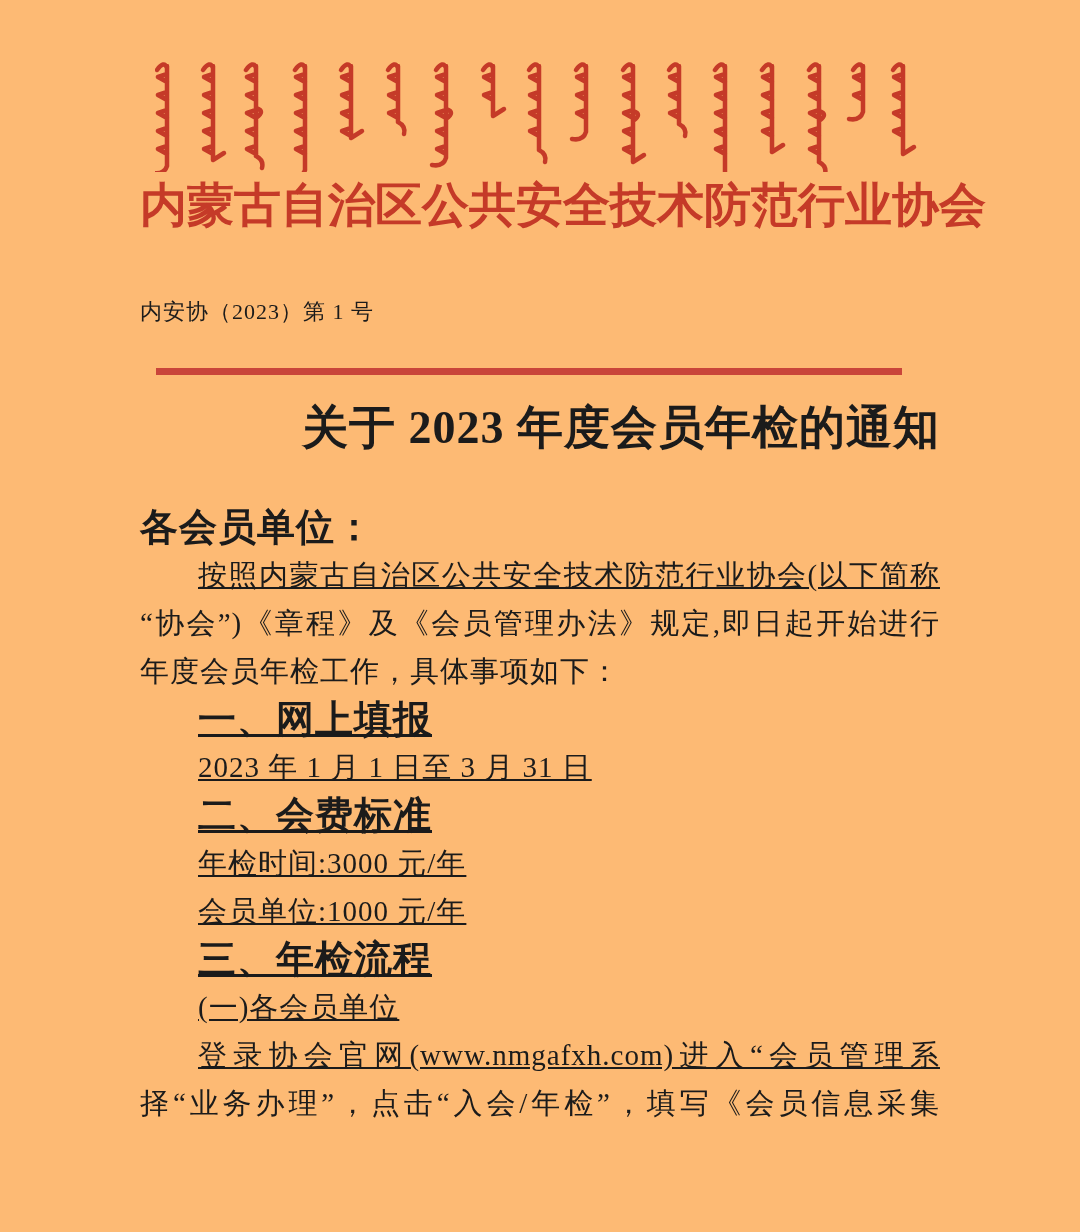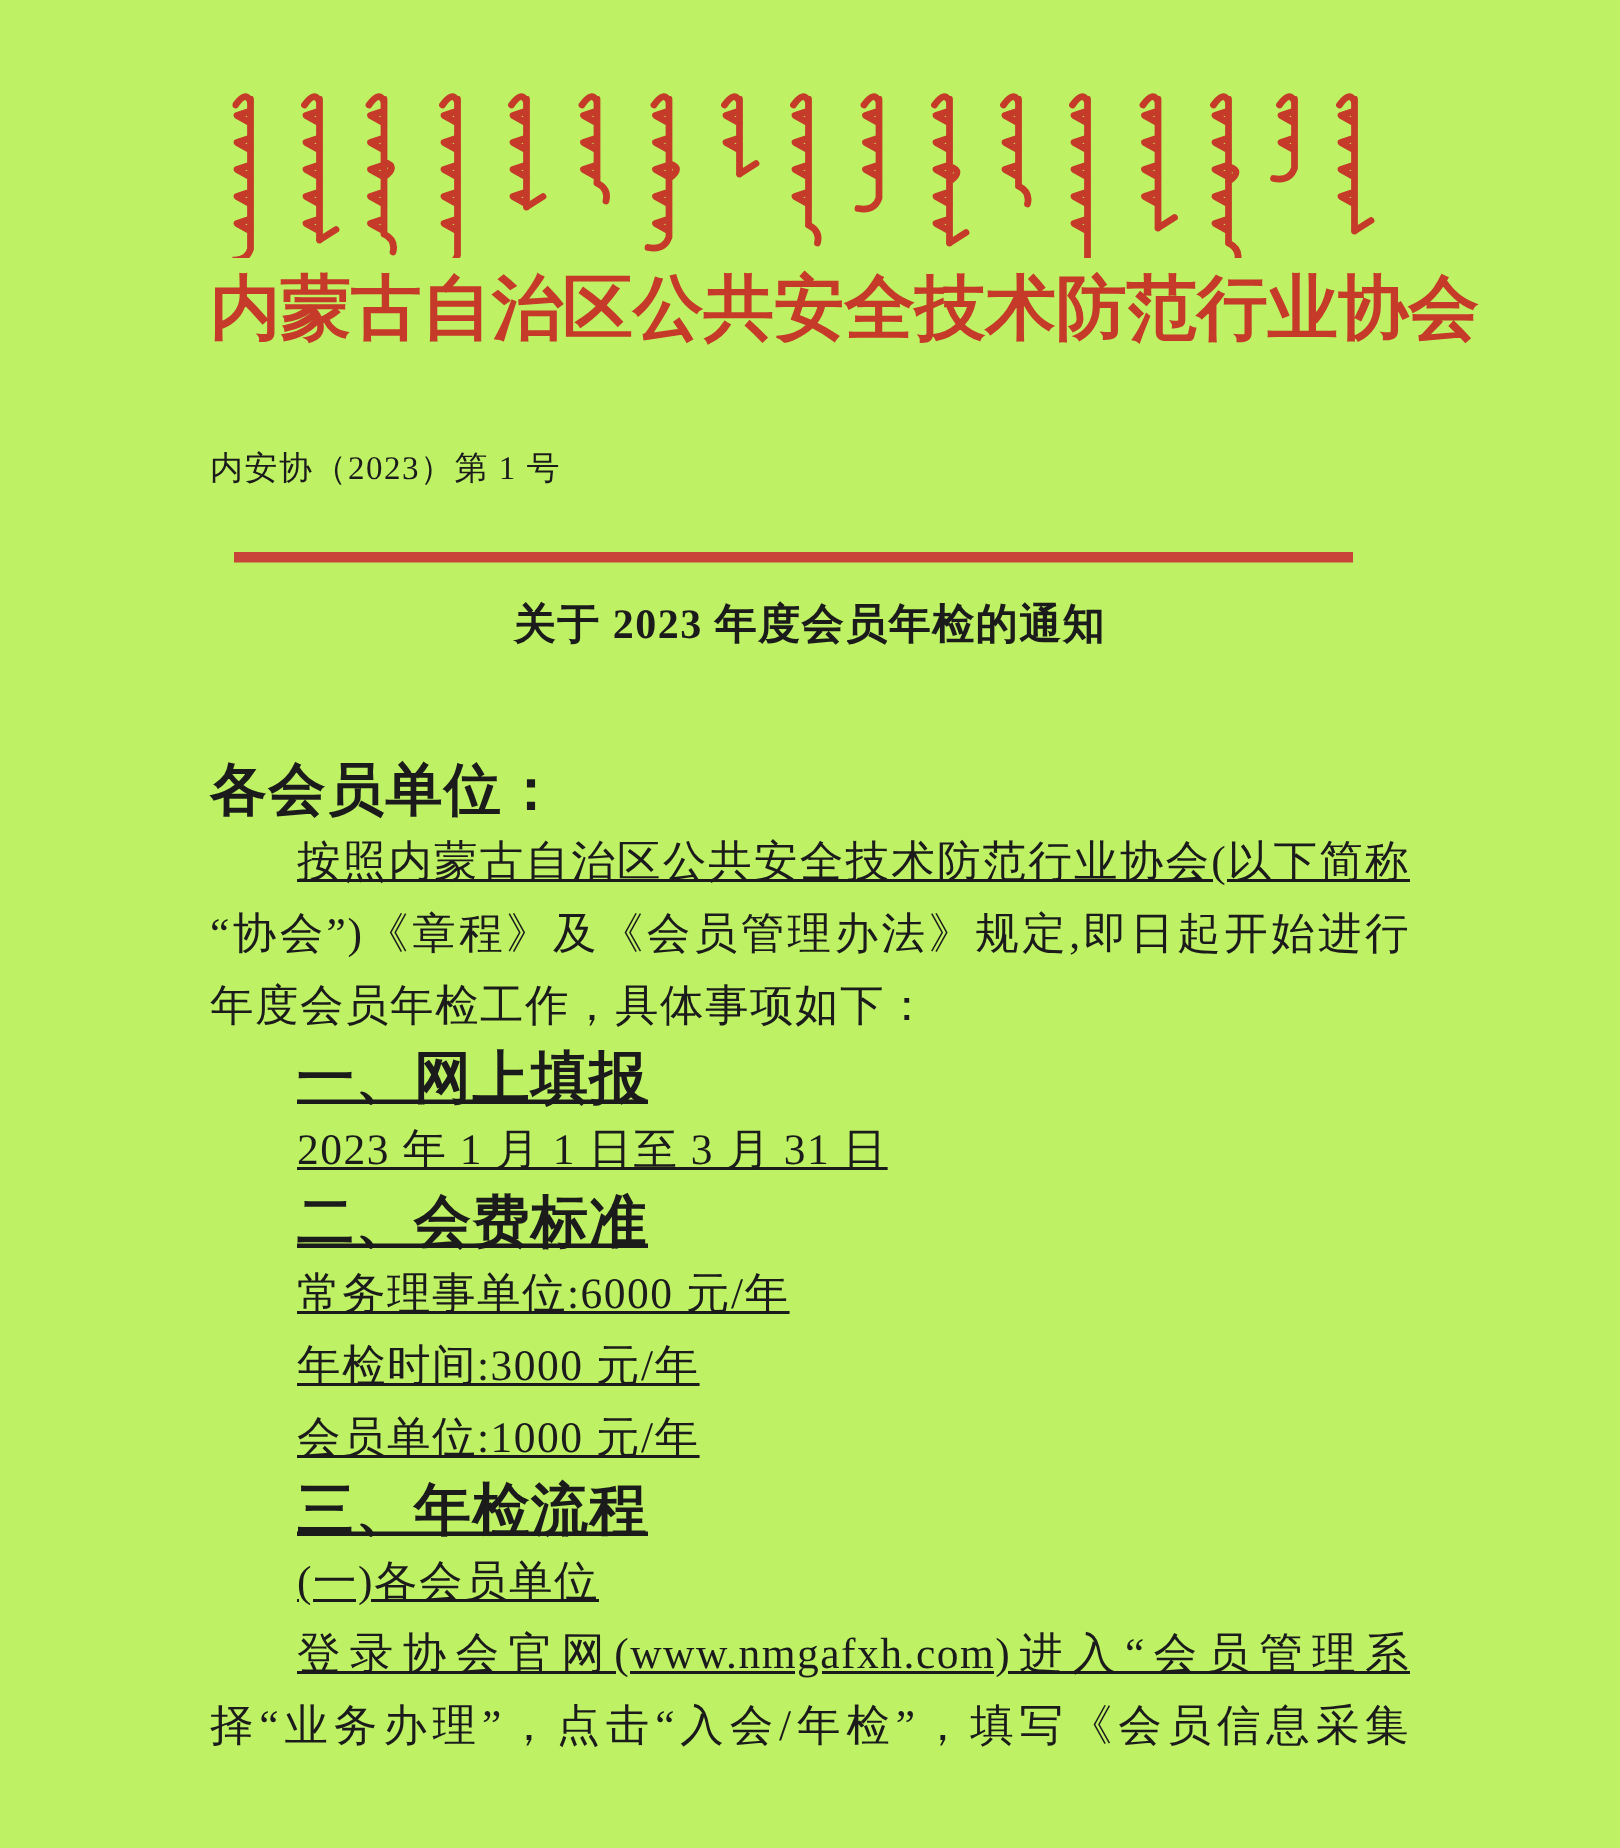--- a/index.html
+++ b/index.html
@@ -45,22 +45,22 @@
     top: 368px;
     width: 746px;
     height: 7px;
   }
   .notice-title {
     position: absolute;
     left: 140px;
     top: 397px;
     width: 800px;
     margin: 0;
-    text-align: center;
-    font-size: 28px;
+    text-align: right;
+    font-size: 46px;
     font-weight: 700;
     letter-spacing: 1px;
   }
   .body-lines {
     position: absolute;
     left: 140px;
     top: 503px;
     width: 800px;
     font-size: 29px;
   }
@@ -75,21 +75,21 @@
     text-align: justify;
     text-align-last: justify;
     overflow: hidden;
   }
   .line.indent { padding-left: 58px; text-decoration: underline; }
   .line.bold { font-weight: 700; font-size: 38px; }
 </style>
 </head>
 <body>
 
-<div class="page" style="background: #bef264; color: rgb(27, 27, 27);">
+<div class="page" style="background: #fdba74; color: rgb(27, 27, 27);">
 
   <div class="banner">
     <svg viewBox="0 0 765 114" xmlns="http://www.w3.org/2000/svg">
         <path d="M 2 12 Q 9 2 12 10 M 12 8 L 12 108 M 12 16 l -9 3 l 9 5 M 12 34 l -9 3 l 9 5 M 12 52 l -9 3 l 9 5 M 12 70 l -9 3 l 9 5 M 12 88 l -9 3 l 9 5 M 12 108 q -3 9 -14 7 " fill="none" stroke="#c53a28" stroke-width="4.5" stroke-linecap="round" stroke-linejoin="round"></path>
         <path d="M 48 12 Q 55 2 58 10 M 58 8 L 58 102 M 58 16 l -9 3 l 9 5 M 58 34 l -9 3 l 9 5 M 58 52 l -9 3 l 9 5 M 58 70 l -9 3 l 9 5 M 58 88 l -9 3 l 9 5 M 58 102 l 11 -7 " fill="none" stroke="#c53a28" stroke-width="4.5" stroke-linecap="round" stroke-linejoin="round"></path>
         <path d="M 91 12 Q 98 2 101 10 M 101 8 L 101 98 M 101 16 l -9 3 l 9 5 M 101 34 l -9 3 l 9 5 M 101 52 l -9 3 l 9 5 M 101 70 l -9 3 l 9 5 M 101 88 l -9 3 l 9 5 M 101 50 q 10 3 0 10 M 101 98 q 8 4 6 12 " fill="none" stroke="#c53a28" stroke-width="4.5" stroke-linecap="round" stroke-linejoin="round"></path>
         <path d="M 140 12 Q 147 2 150 10 M 150 8 L 150 112 M 150 16 l -9 3 l 9 5 M 150 34 l -9 3 l 9 5 M 150 52 l -9 3 l 9 5 M 150 70 l -9 3 l 9 5 M 150 88 l -9 3 l 9 5 M 150 112 q -3 9 -14 7 " fill="none" stroke="#c53a28" stroke-width="4.5" stroke-linecap="round" stroke-linejoin="round"></path>
         <path d="M 186 12 Q 193 2 196 10 M 196 8 L 196 80 M 196 16 l -9 3 l 9 5 M 196 34 l -9 3 l 9 5 M 196 52 l -9 3 l 9 5 M 196 70 l -9 3 l 9 5 M 196 80 l 11 -7 " fill="none" stroke="#c53a28" stroke-width="4.5" stroke-linecap="round" stroke-linejoin="round"></path>
         <path d="M 233 12 Q 240 2 243 10 M 243 8 L 243 64 M 243 16 l -9 3 l 9 5 M 243 34 l -9 3 l 9 5 M 243 52 l -9 3 l 9 5 M 243 64 q 8 4 6 12 " fill="none" stroke="#c53a28" stroke-width="4.5" stroke-linecap="round" stroke-linejoin="round"></path>
         <path d="M 281 12 Q 288 2 291 10 M 291 8 L 291 100 M 291 16 l -9 3 l 9 5 M 291 34 l -9 3 l 9 5 M 291 52 l -9 3 l 9 5 M 291 70 l -9 3 l 9 5 M 291 88 l -9 3 l 9 5 M 291 51 q 10 3 0 10 M 291 100 q -3 9 -14 7 " fill="none" stroke="#c53a28" stroke-width="4.5" stroke-linecap="round" stroke-linejoin="round"></path>
@@ -115,21 +115,20 @@
   <h1 class="notice-title">关于 2023 年度会员年检的通知</h1>
 
   <div class="body-lines">
       <div class="line bold">各会员单位：</div>
       <div class="line indent justify">按照内蒙古自治区公共安全技术防范行业协会(以下简称</div>
       <div class="line justify">“协会”)《章程》及《会员管理办法》规定,即日起开始进行 2023</div>
       <div class="line">年度会员年检工作，具体事项如下：</div>
       <div class="line bold indent">一、网上填报</div>
       <div class="line indent">2023 年 1 月 1 日至 3 月 31 日</div>
       <div class="line bold indent">二、会费标准</div>
-      <div class="line indent">常务理事单位:6000 元/年</div>
       <div class="line indent">年检时间:3000 元/年</div>
       <div class="line indent">会员单位:1000 元/年</div>
       <div class="line bold indent">三、年检流程</div>
       <div class="line indent">(一)各会员单位</div>
       <div class="line indent justify">登录协会官网(www.nmgafxh.com)进入“会员管理系统”，选</div>
       <div class="line justify">择“业务办理”，点击“入会/年检”，填写《会员信息采集表》。</div>
     </div>
 
 </div>
 

